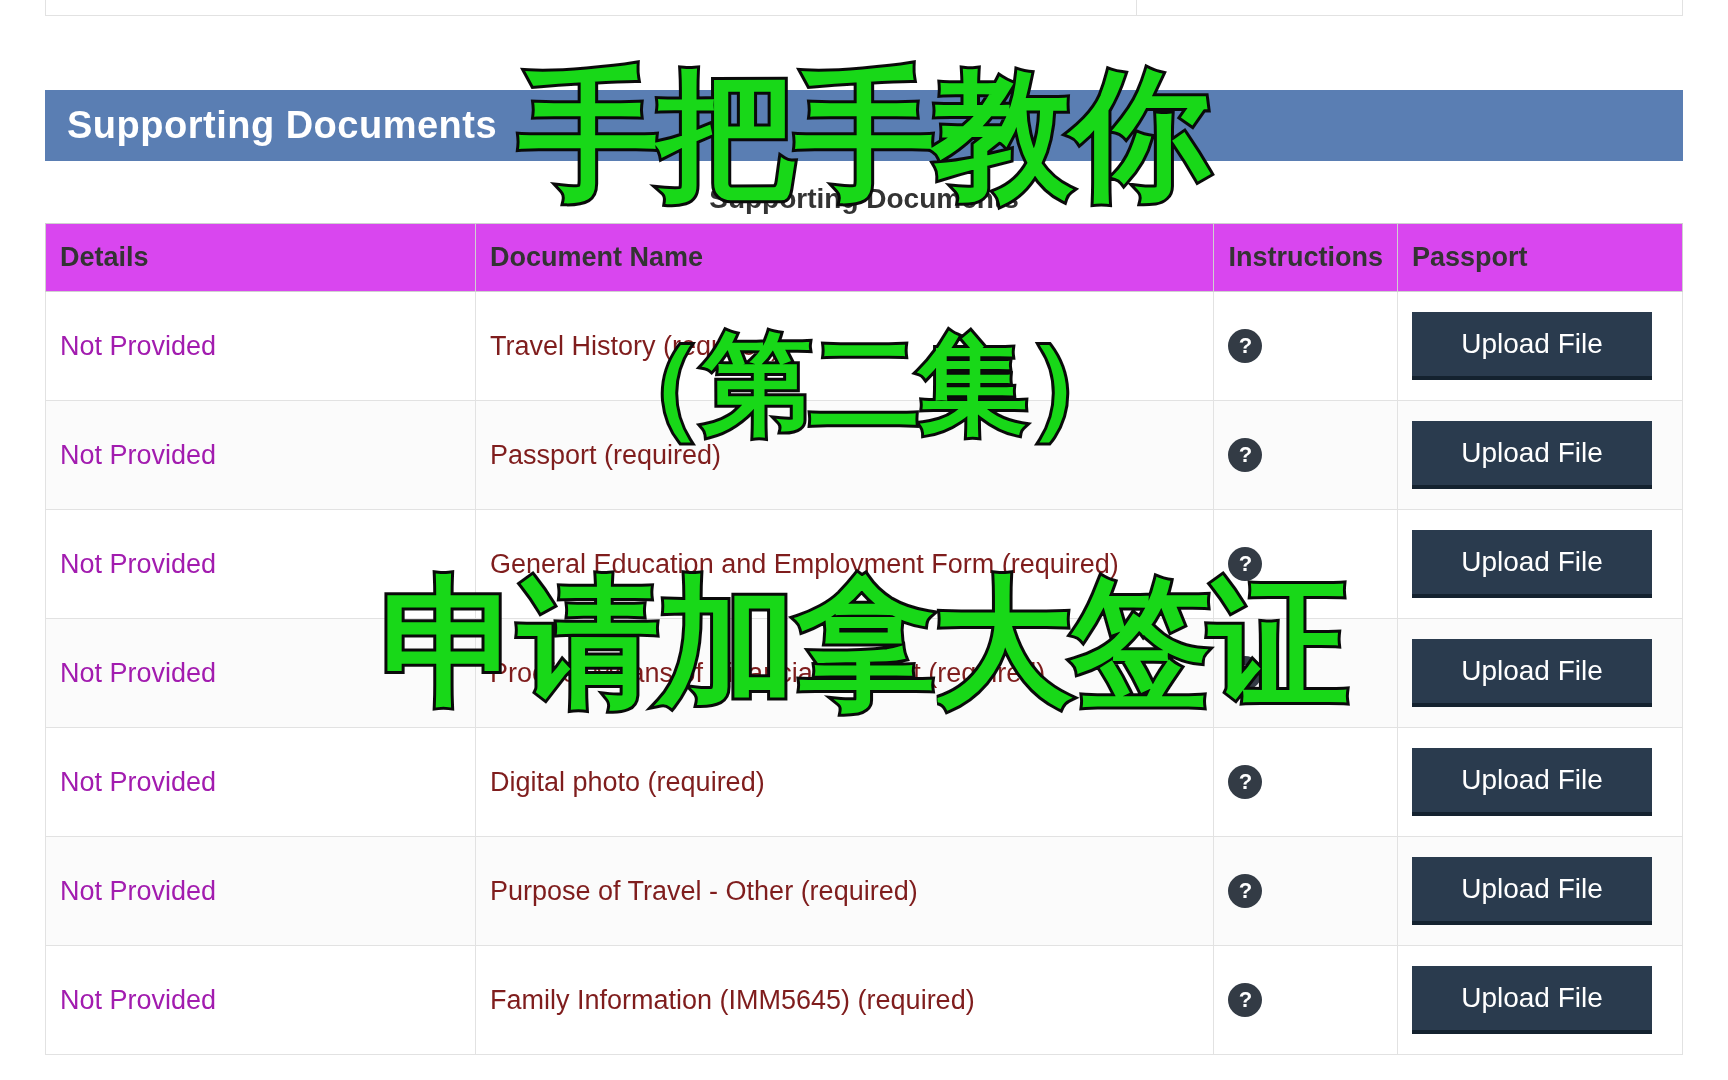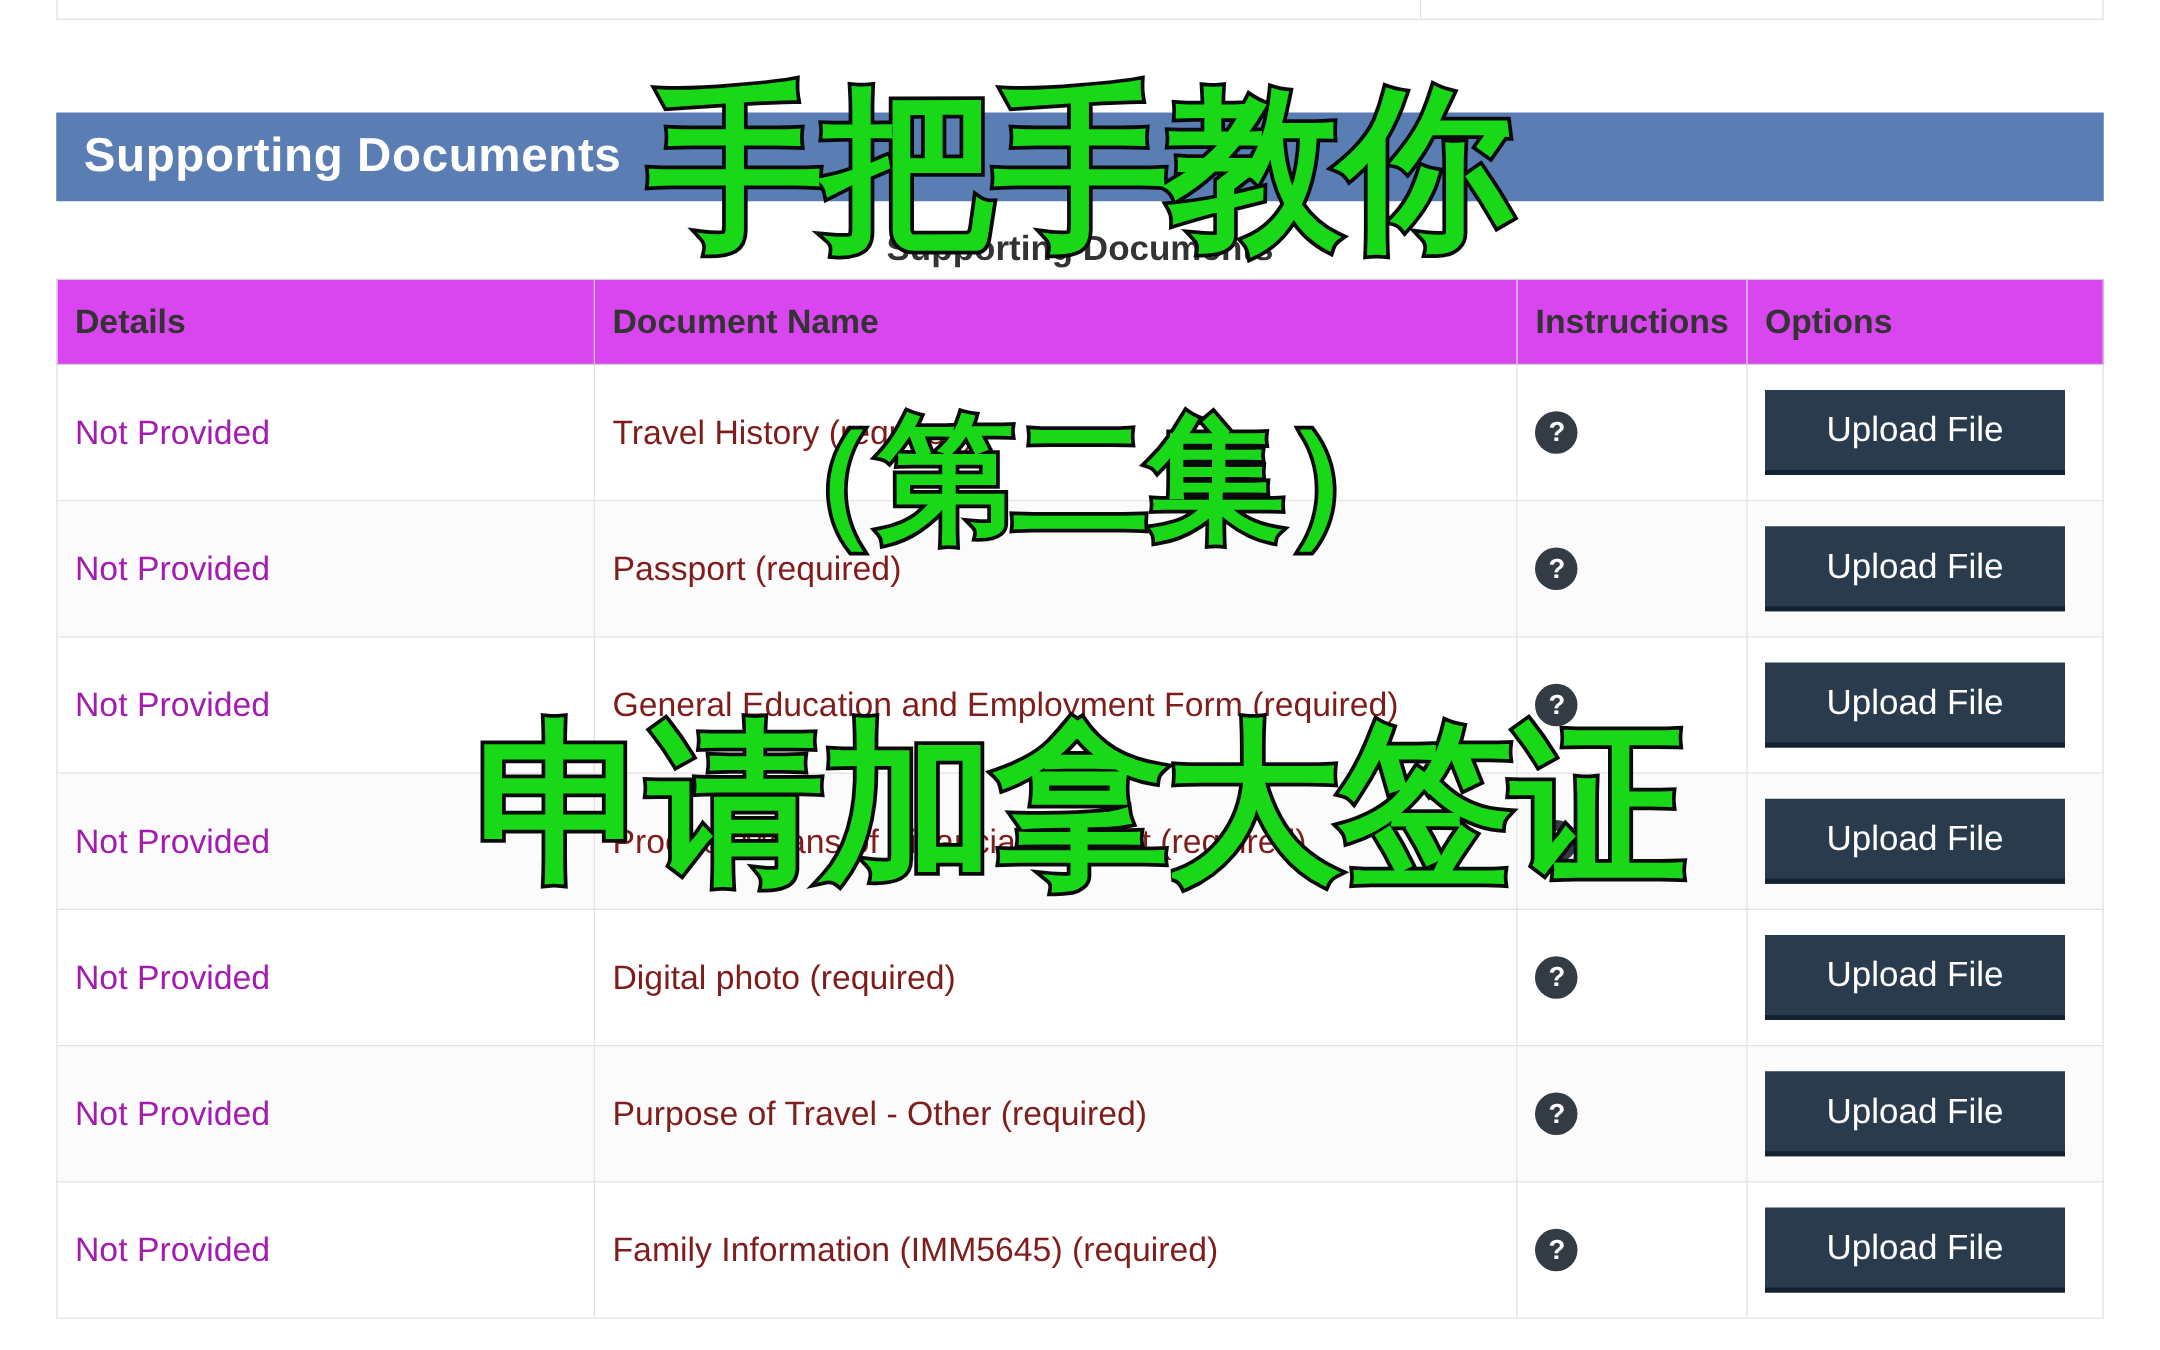--- a/index.html
+++ b/index.html
@@ -138,21 +138,21 @@
   <div class="section-header">Supporting Documents</div>
 
   <div class="table-caption">Supporting Documents</div>
 
   <table class="doc-table">
     <thead>
       <tr>
         <th class="col-details">Details</th>
         <th class="col-docname">Document Name</th>
         <th class="col-instr">Instructions</th>
-        <th class="col-options">Options</th>
+        <th class="col-options">Passport</th>
       </tr>
     </thead>
     <tbody id="doc-rows">
     <tr>
           <td class="col-details"><span class="details-text">Not Provided</span></td>
           <td class="col-docname"><span class="docname-text">Travel History  (required)</span></td>
           <td class="col-instr"><span class="help-circle">?</span></td>
           <td class="col-options"><button class="upload-btn">Upload File</button></td>
         </tr>
         <tr>

